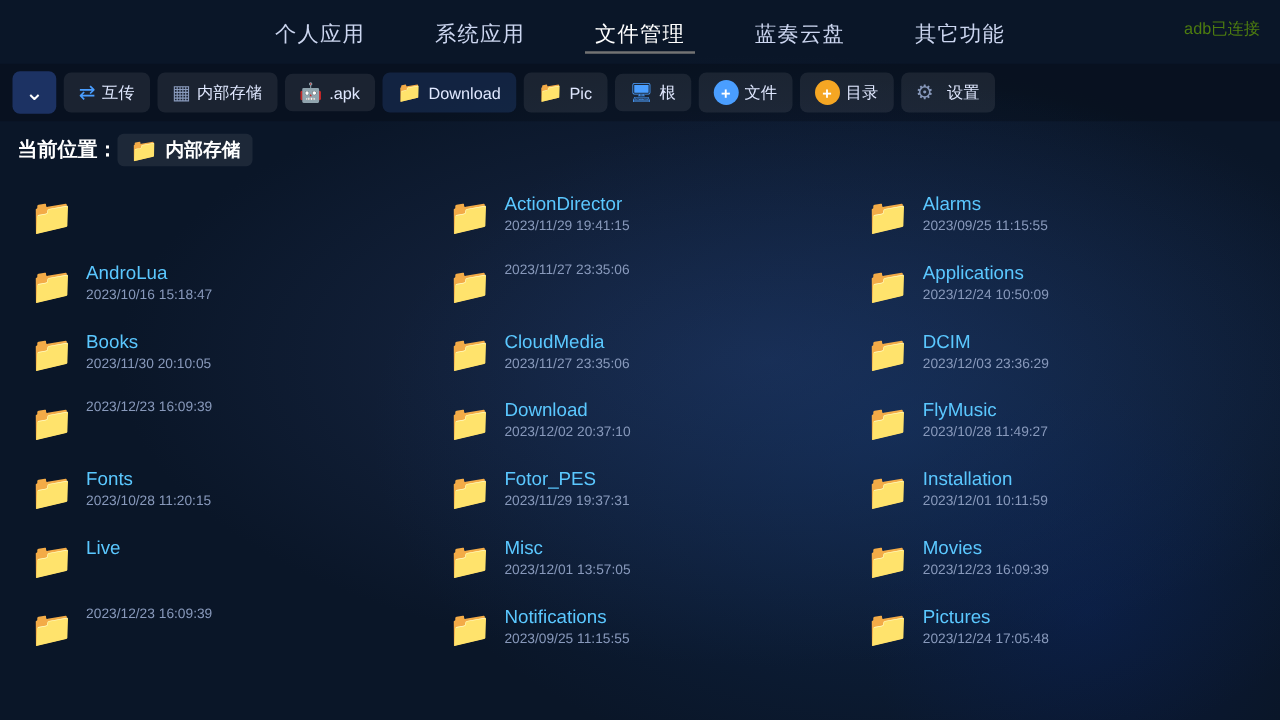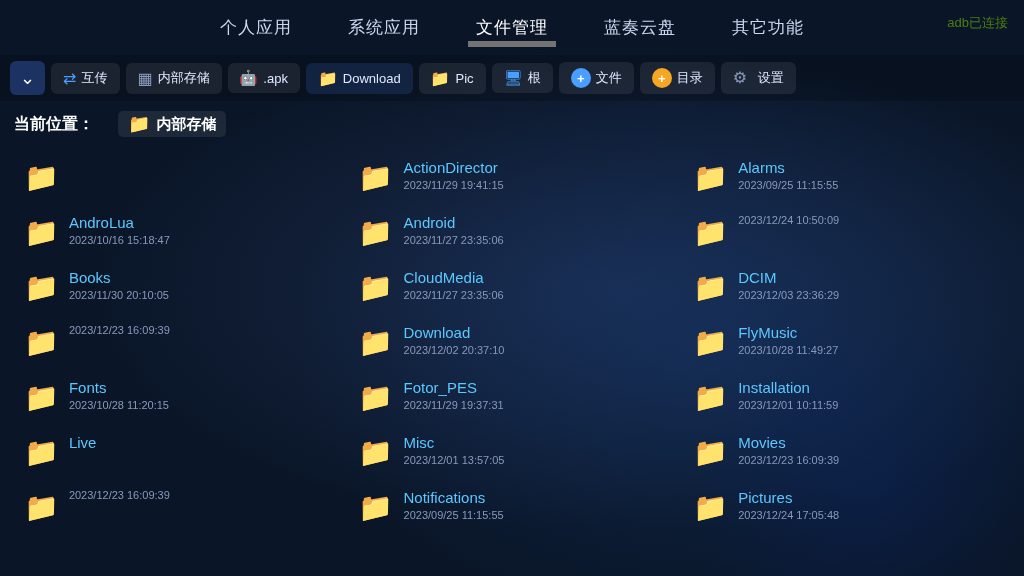--- a/index.html
+++ b/index.html
@@ -30,35 +30,35 @@
       position: relative;
       z-index: 1;
       width: 100%;
       height: 100%;
     }
 
     
     .top-nav {
       display: flex;
       justify-content: center;
-      align-items: flex-start;
+      align-items: flex-end;
       gap: 40px;
       padding: 12px 0 8px 0;
       position: relative;
     }
     .top-nav-item {
       font-size: 17px;
       color: #ccd6f0;
       cursor: pointer;
       padding: 4px 8px;
       letter-spacing: 1px;
     }
     .top-nav-item.active {
       color: #fff;
-      border-bottom: 6px solid #737373;
+      border-bottom: 2px solid #737373;
       padding-bottom: 2px;
     }
     .adb-status {
       position: absolute;
       right: 16px;
       top: 14px;
       font-size: 13px;
       color: #4d7c0f;
     }
 
@@ -95,21 +95,21 @@
       padding: 6px 10px;
       cursor: pointer;
       font-size: 18px;
       color: #fff;
     }
 
     
     .breadcrumb {
       display: flex;
       align-items: center;
-      gap: 24px;
+      gap: 0;
       padding: 10px 14px 8px 14px;
       font-size: 16px;
       color: #ccd6f0;
       font-weight: bold;
     }
     .breadcrumb-label { color: #ffffff; }
     .breadcrumb-folder {
       display: flex;
       align-items: center;
       gap: 6px;
@@ -305,21 +305,20 @@
         <div class="file-item">
       <span class="file-folder-icon">📁</span>
       <div class="file-info">
         <div class="file-name">ActionDirector</div>
         <div class="file-date">2023/11/29 19:41:15</div>
       </div>
     </div>
         <div class="file-item">
       <span class="file-folder-icon">📁</span>
       <div class="file-info">
-        <div class="file-name">Android</div>
         <div class="file-date">2023/11/27 23:35:06</div>
       </div>
     </div>
         <div class="file-item">
       <span class="file-folder-icon">📁</span>
       <div class="file-info">
         <div class="file-name">CloudMedia</div>
         <div class="file-date">2023/11/27 23:35:06</div>
       </div>
     </div>
@@ -357,20 +356,21 @@
         <div class="file-item">
       <span class="file-folder-icon">📁</span>
       <div class="file-info">
         <div class="file-name">Alarms</div>
         <div class="file-date">2023/09/25 11:15:55</div>
       </div>
     </div>
         <div class="file-item">
       <span class="file-folder-icon">📁</span>
       <div class="file-info">
+        <div class="file-name">Applications</div>
         <div class="file-date">2023/12/24 10:50:09</div>
       </div>
     </div>
         <div class="file-item">
       <span class="file-folder-icon">📁</span>
       <div class="file-info">
         <div class="file-name">DCIM</div>
         <div class="file-date">2023/12/03 23:36:29</div>
       </div>
     </div>

